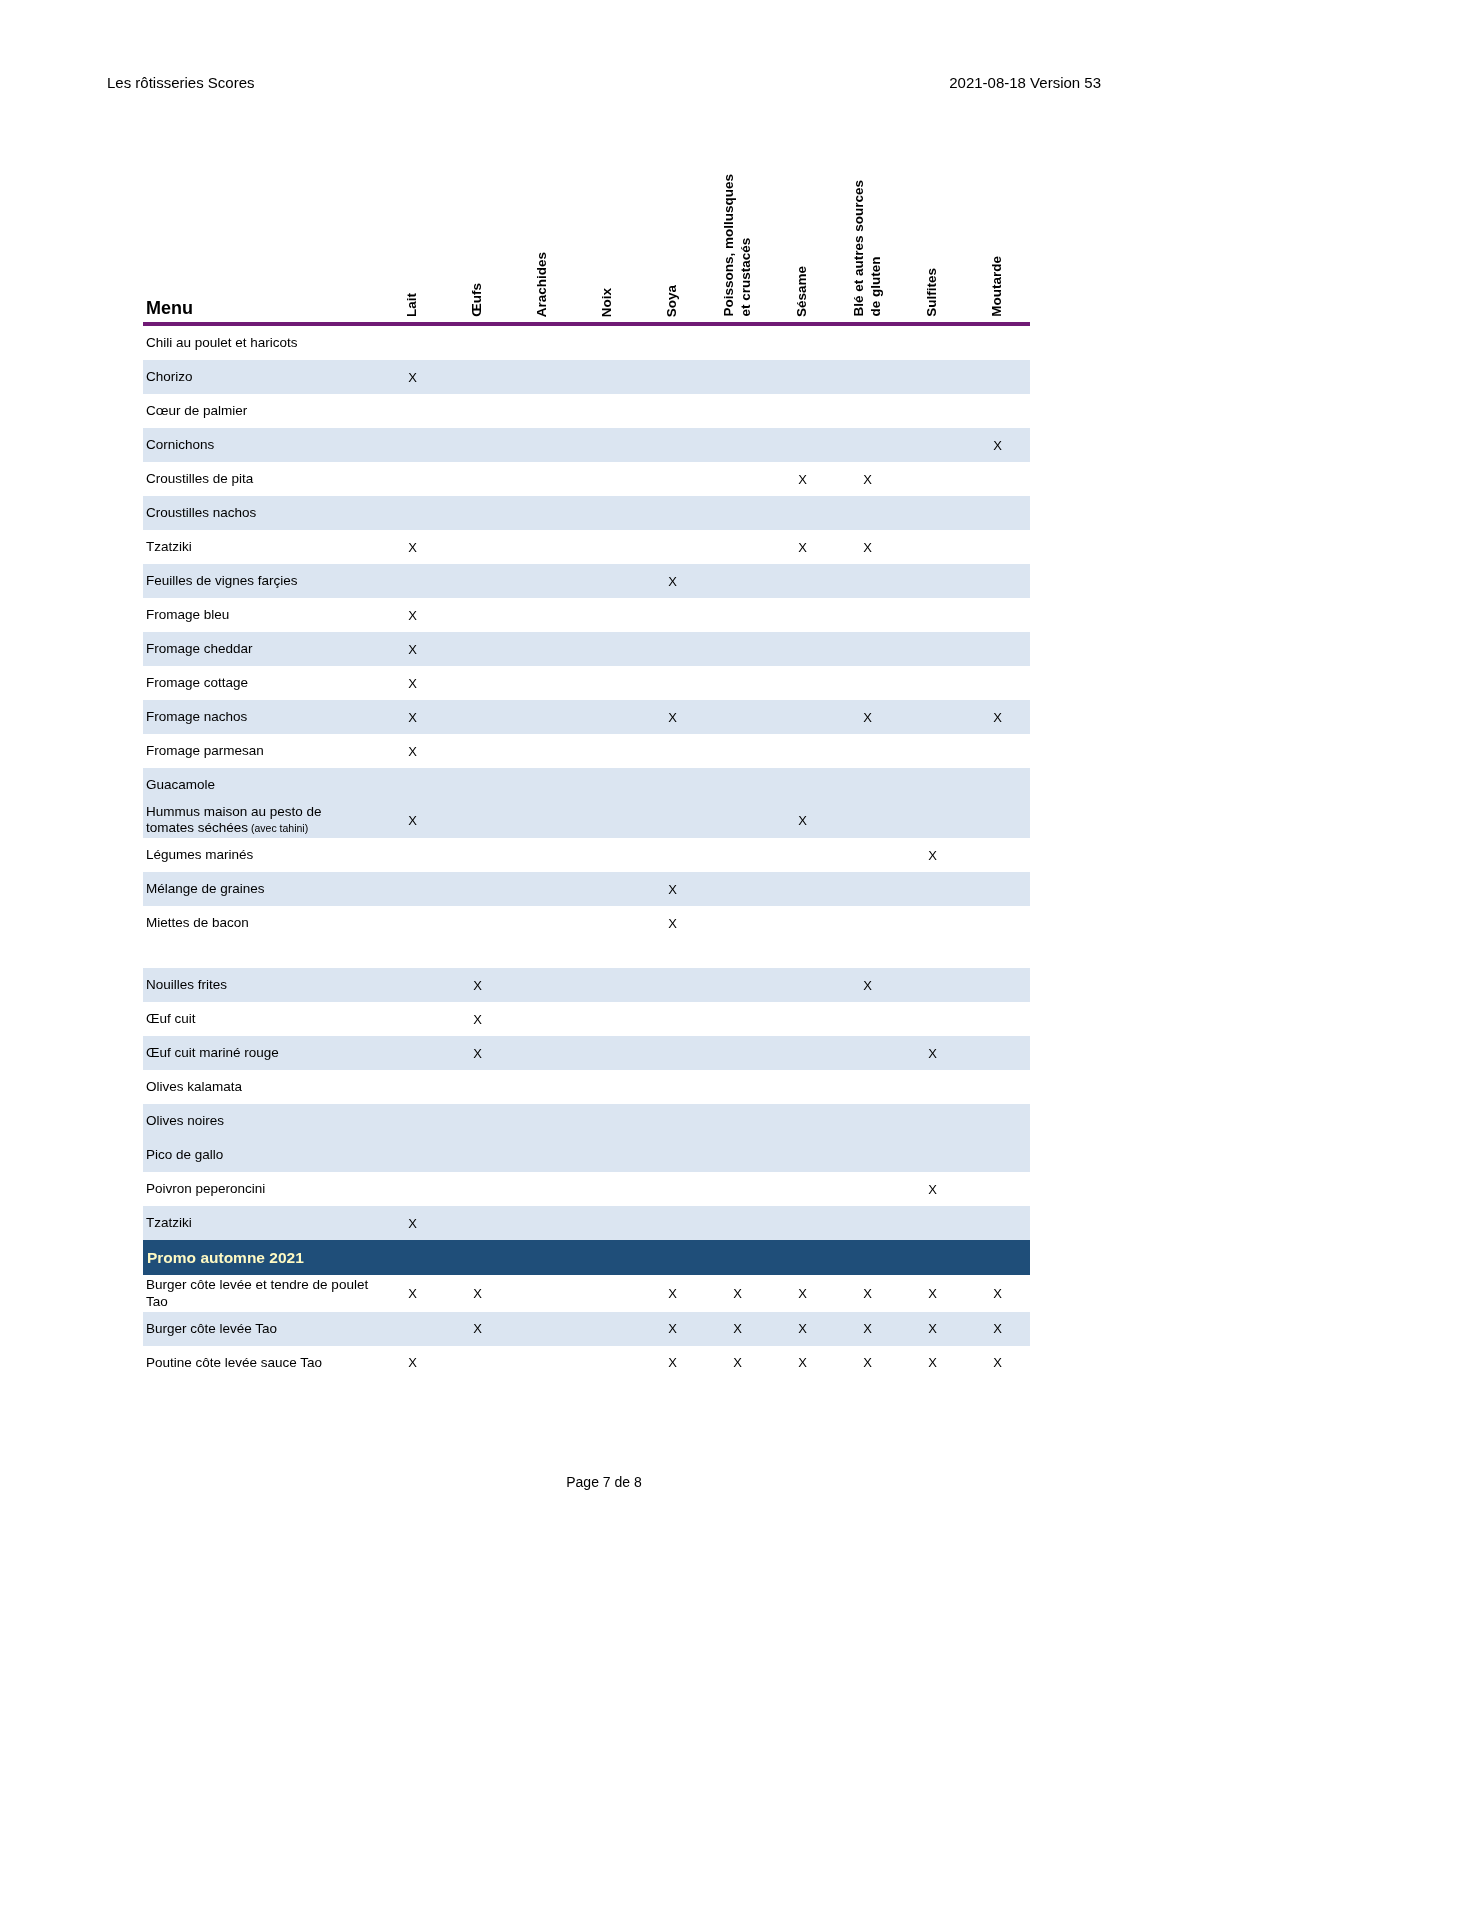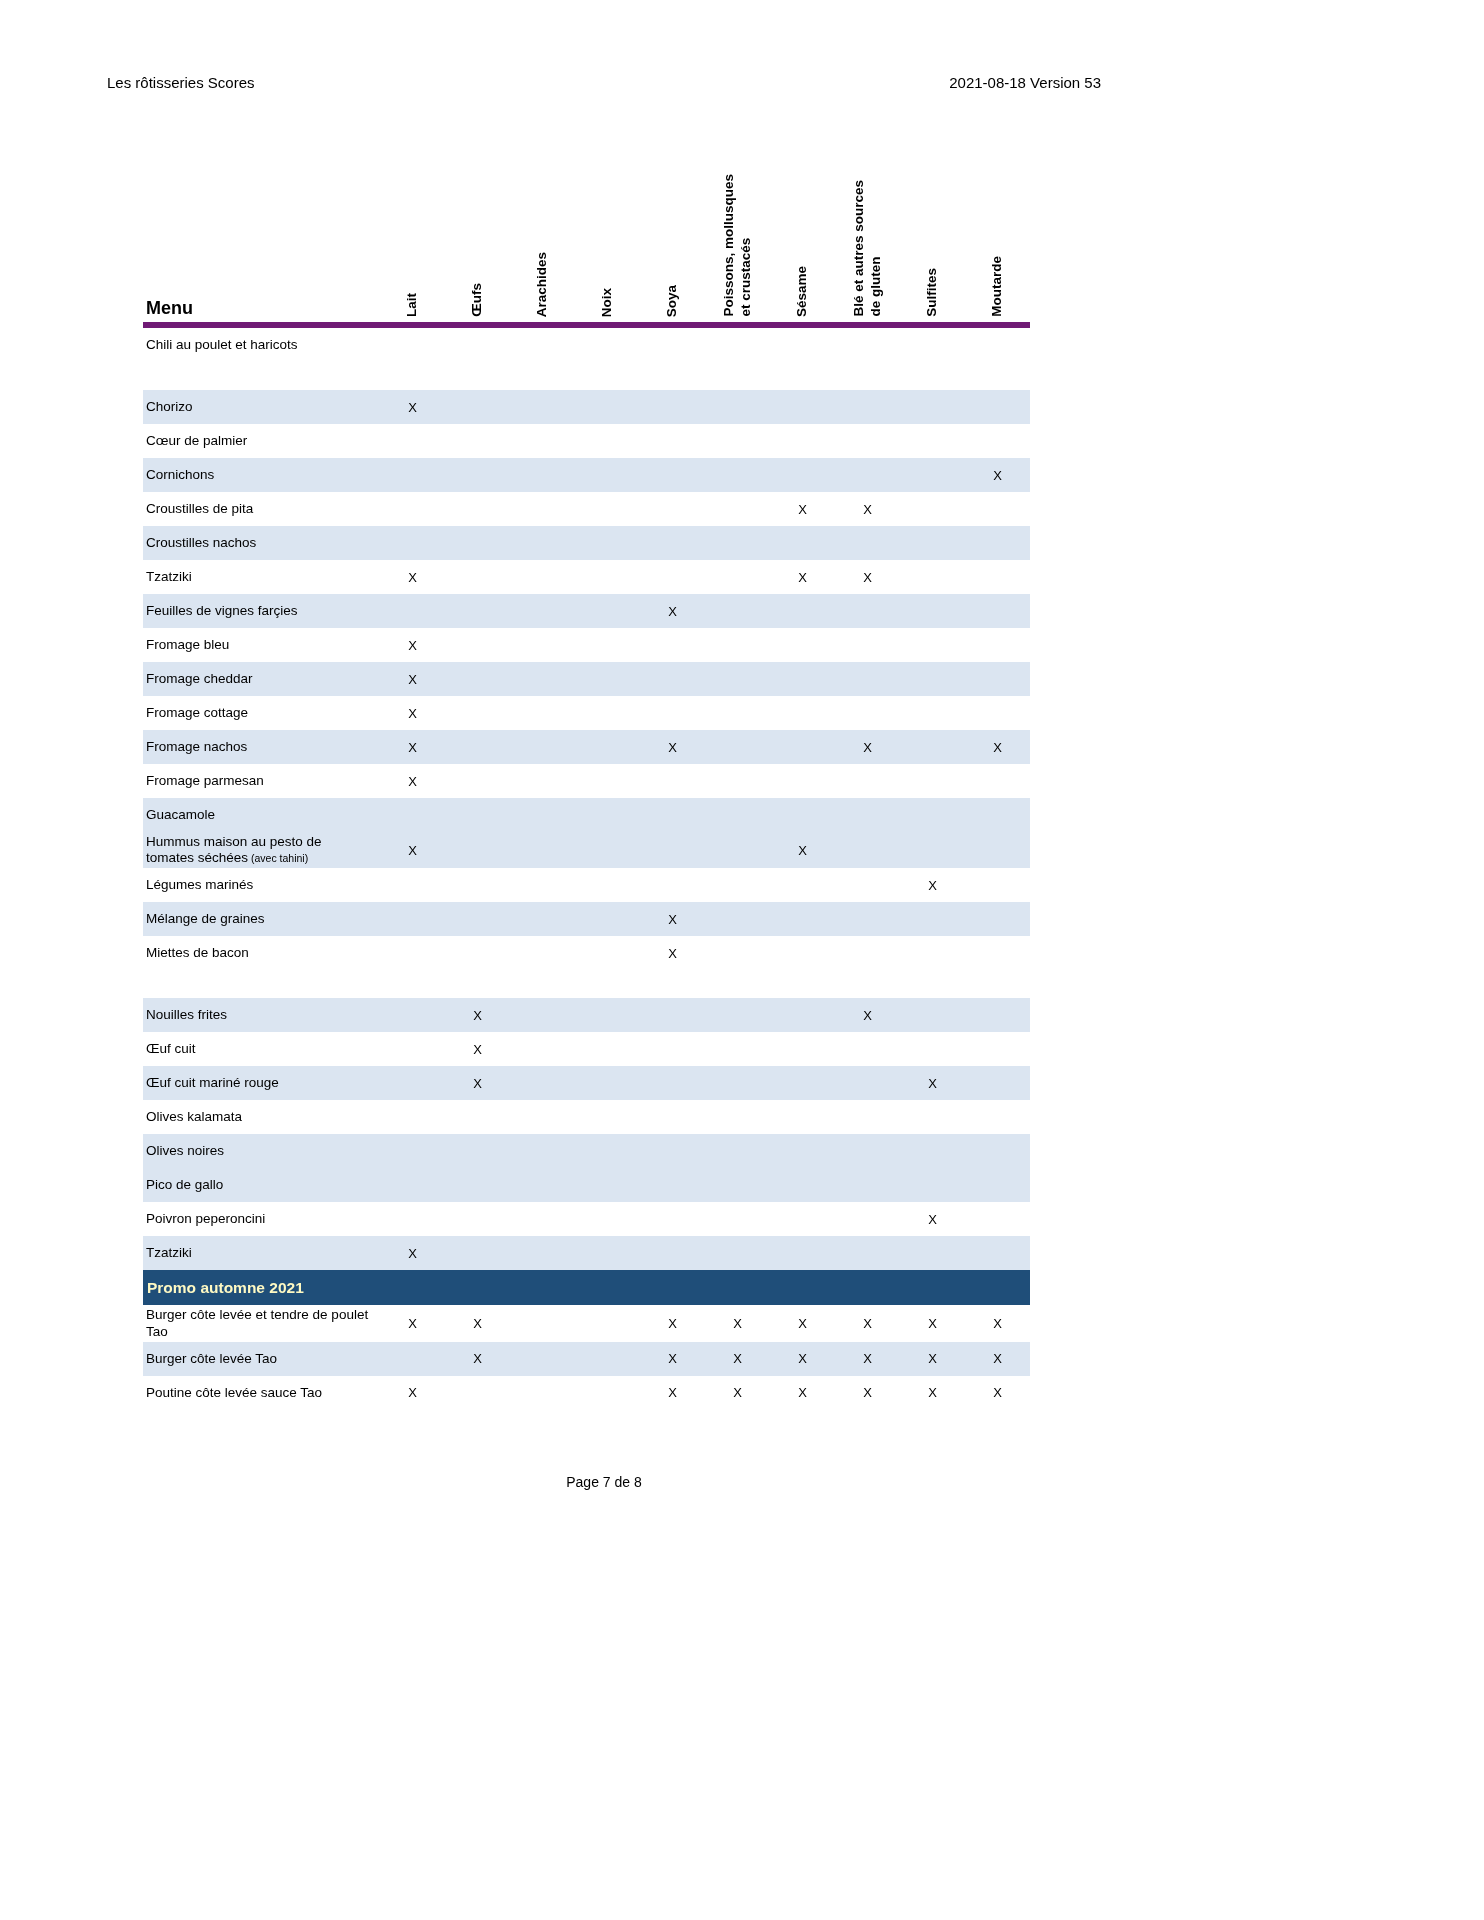--- a/index.html
+++ b/index.html
@@ -25,21 +25,21 @@
   }
   .allergen-table {
     position: absolute;
     left: 143px;
     top: 144px;
     width: 887px;
   }
   .thead {
     display: grid;
     grid-template-columns: 237px repeat(10, 65px);
-    border-bottom: 6px solid #701a75;
+    border-bottom: 4px solid #701a75;
   }
   .menu-cell {
     align-self: end;
     font-weight: bold;
     font-size: 18px;
     padding: 0 0 3px 3px;
   }
   .col-head {
     height: 178px;
     display: flex;
@@ -145,21 +145,21 @@
           <div class="mark-cell"></div>
           <div class="mark-cell"></div>
           <div class="mark-cell"></div>
           <div class="mark-cell"></div>
           <div class="mark-cell"></div>
           <div class="mark-cell"></div>
           <div class="mark-cell"></div>
           <div class="mark-cell"></div>
           <div class="mark-cell"></div>
         </div>
-        <div class="row" style="background: rgb(219, 229, 241); margin-top: 28px;">
+        <div class="row" style="background: rgb(219, 229, 241);">
           <div class="name-cell">Chorizo</div>
           <div class="mark-cell">X</div>
           <div class="mark-cell"></div>
           <div class="mark-cell"></div>
           <div class="mark-cell"></div>
           <div class="mark-cell"></div>
           <div class="mark-cell"></div>
           <div class="mark-cell"></div>
           <div class="mark-cell"></div>
           <div class="mark-cell"></div>

